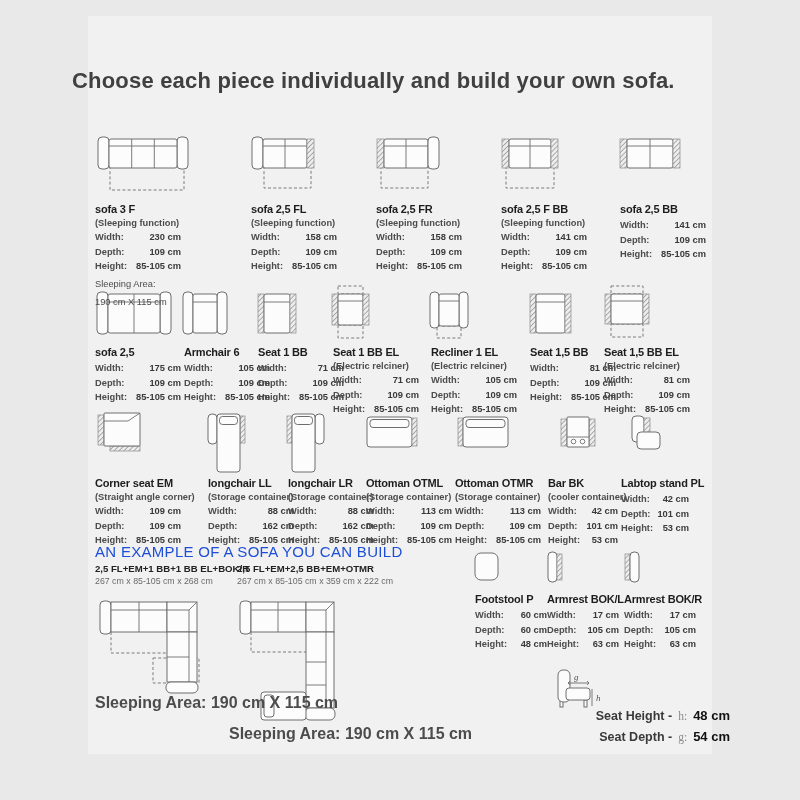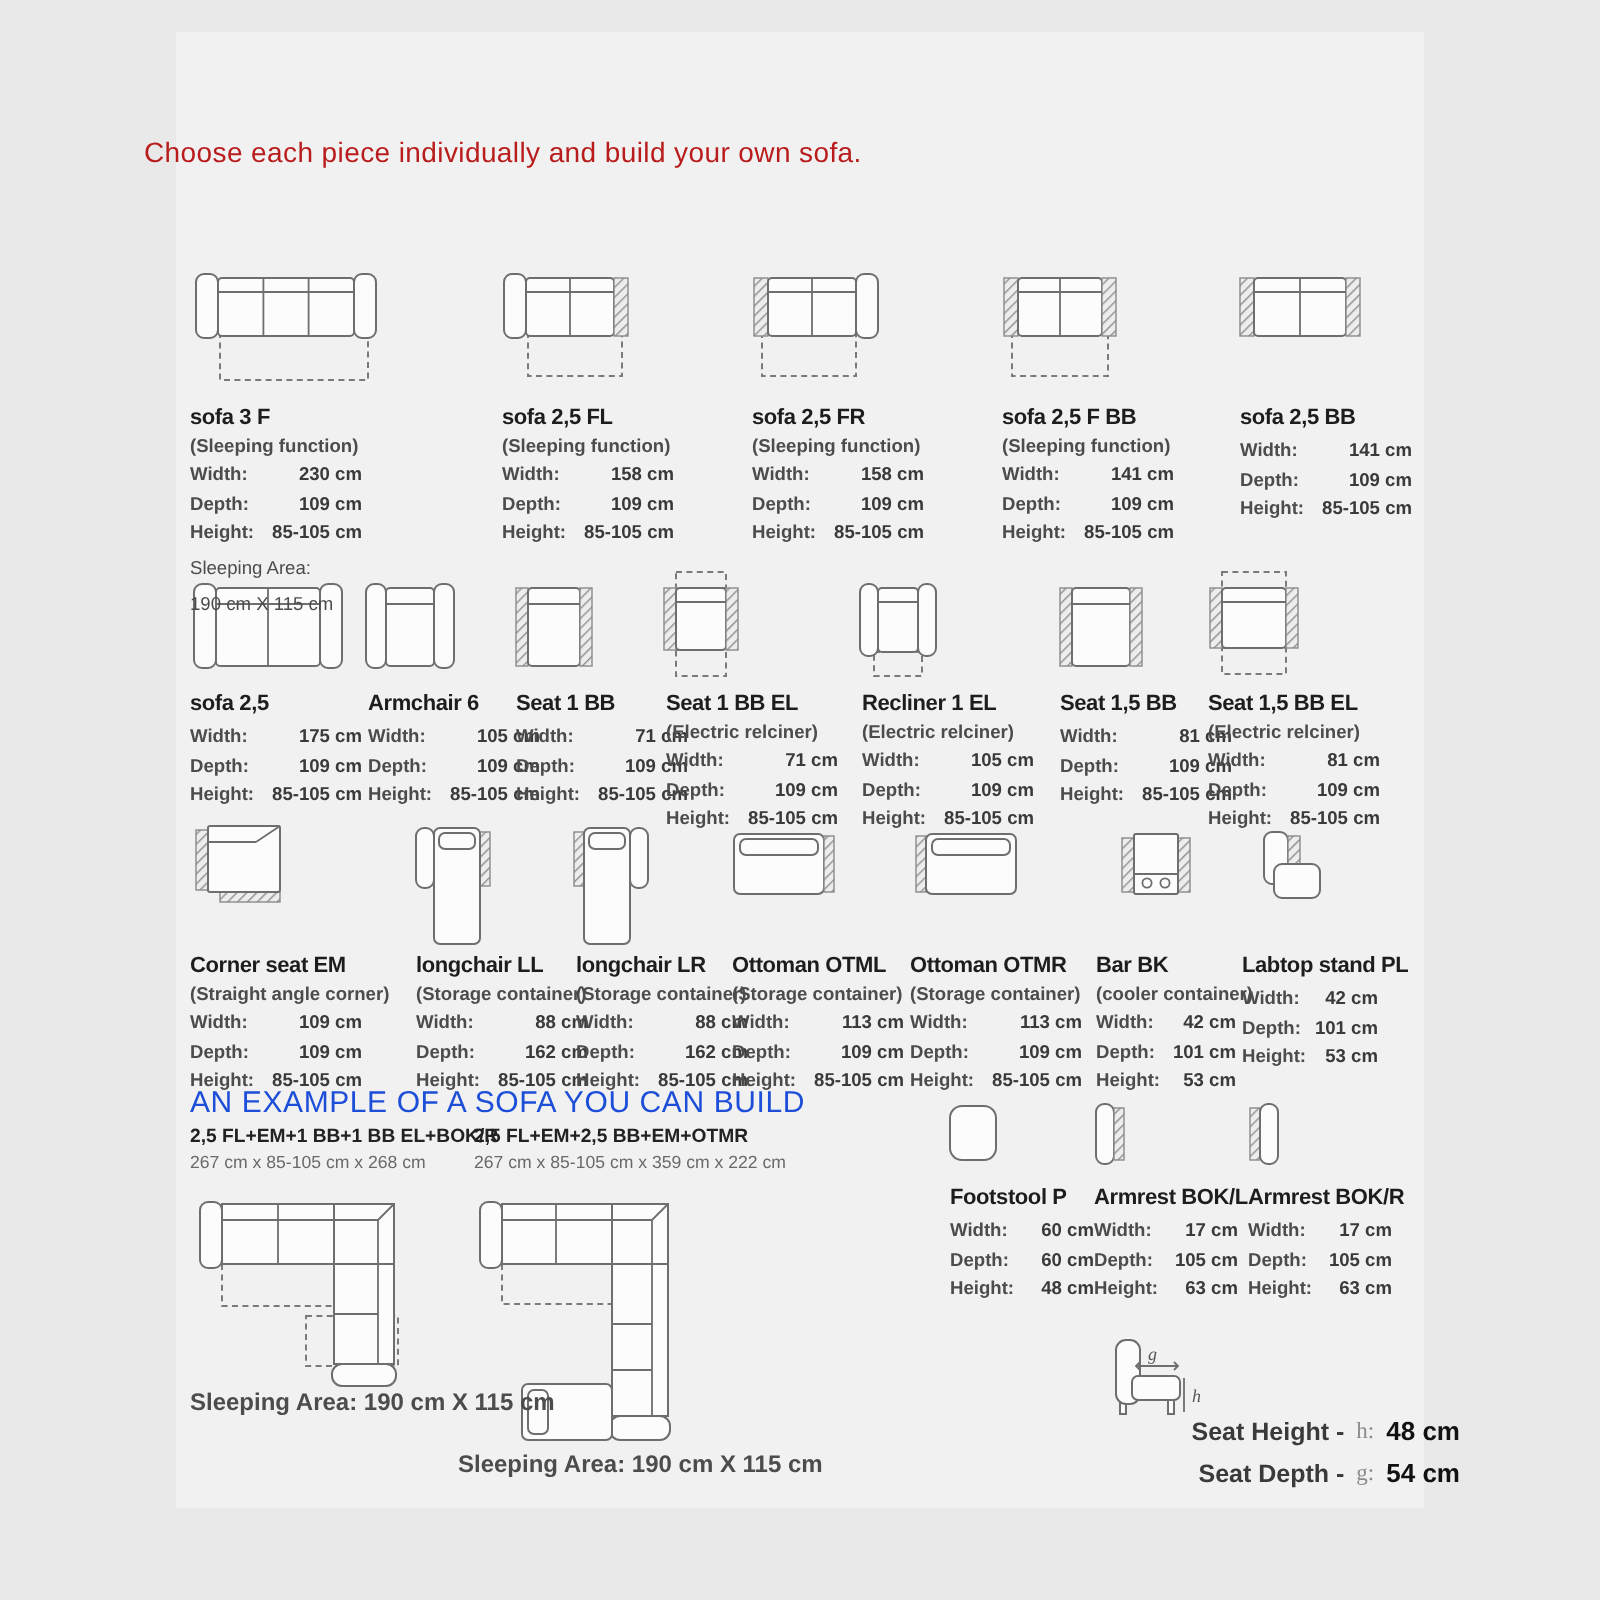--- a/index.html
+++ b/index.html
@@ -4,32 +4,32 @@
 <style>
   html,body{margin:0;padding:0}
   body{width:800px;height:800px;position:relative;overflow:hidden;background:#e9e9e9;font-family:"Liberation Sans",sans-serif}
   .panel{position:absolute;left:88px;top:16px;width:624px;height:738px;background:#f1f1f1}
   svg{position:absolute;left:0;top:0}
   svg .o{fill:#fcfcfc;stroke:#6e6e6e;stroke-width:1}
   svg .h{fill:url(#hatch);stroke:#8a8a8a;stroke-width:.7}
   svg .ln{fill:none;stroke:#6e6e6e;stroke-width:.9}
   svg .d{fill:none;stroke:#7a7a7a;stroke-width:1;stroke-dasharray:3 2.2}
   svg .st{font:italic 9px "Liberation Serif",serif;fill:#555}
-  .main-title{position:absolute;left:72px;top:68px;font-size:14px;font-weight:400;color:#b91c1c;letter-spacing:.2px;white-space:nowrap}
+  .main-title{position:absolute;left:72px;top:68px;font-size:22px;font-weight:700;color:#404040;letter-spacing:.2px;white-space:nowrap}
   .card{position:absolute;width:86px}
   .p-name{font-size:11px;font-weight:700;color:#1d1d1d;letter-spacing:-.2px;margin-bottom:3px;white-space:nowrap}
   .p-sub{font-size:9.3px;font-weight:700;color:#4c4c4c;margin-bottom:2px;white-space:nowrap}
   .spec{display:flex;justify-content:space-between;font-size:9.3px;font-weight:700;color:#4c4c4c;line-height:14.5px;white-space:nowrap}
   .spec .v{color:#3a3a3a}
   .extra{font-size:9.3px;font-weight:400;color:#4c4c4c;line-height:15px;margin-top:3px;white-space:nowrap}
   .example-heading{position:absolute;left:95px;top:543px;font-size:15px;color:#1d4ed8;letter-spacing:.3px;white-space:nowrap}
   .config{position:absolute;top:563px}
   .config-code{font-size:9.6px;font-weight:700;color:#222;white-space:nowrap}
   .config-dims{font-size:8.8px;color:#6a6a6a;margin-top:2px;white-space:nowrap}
-  .sleep-label{position:absolute;font-size:12px;font-weight:700;color:#4c4c4c;white-space:nowrap}
+  .sleep-label{position:absolute;font-size:16px;font-weight:700;color:#4c4c4c;white-space:nowrap}
   .seat-line{position:absolute;right:70px;display:flex;gap:6px;align-items:center;white-space:nowrap}
   .si-label{font-size:12.5px;font-weight:700;color:#3a3a3a}
   .si-sym{font-size:11.5px;color:#8b8b8b;font-family:"Liberation Serif",serif}
   .si-val{font-size:13px;font-weight:700;color:#111}
 </style>
 </head>
 <body>
 
 <div class="panel"></div>
 

